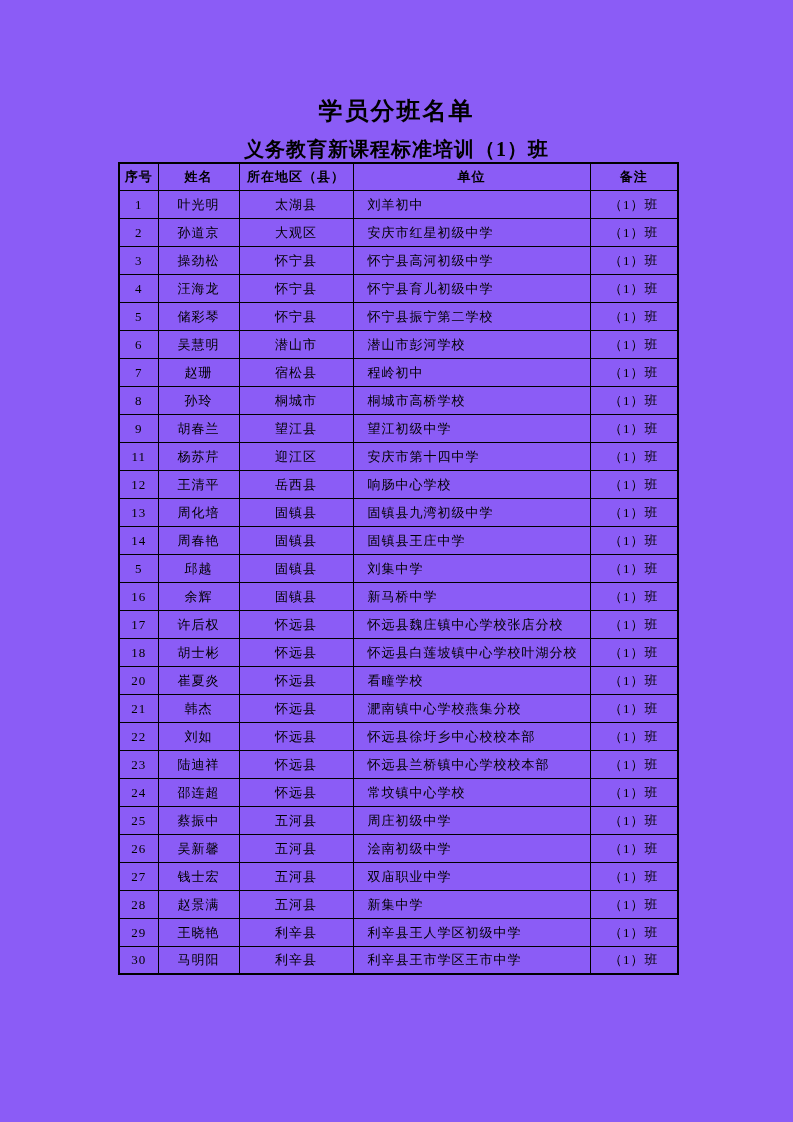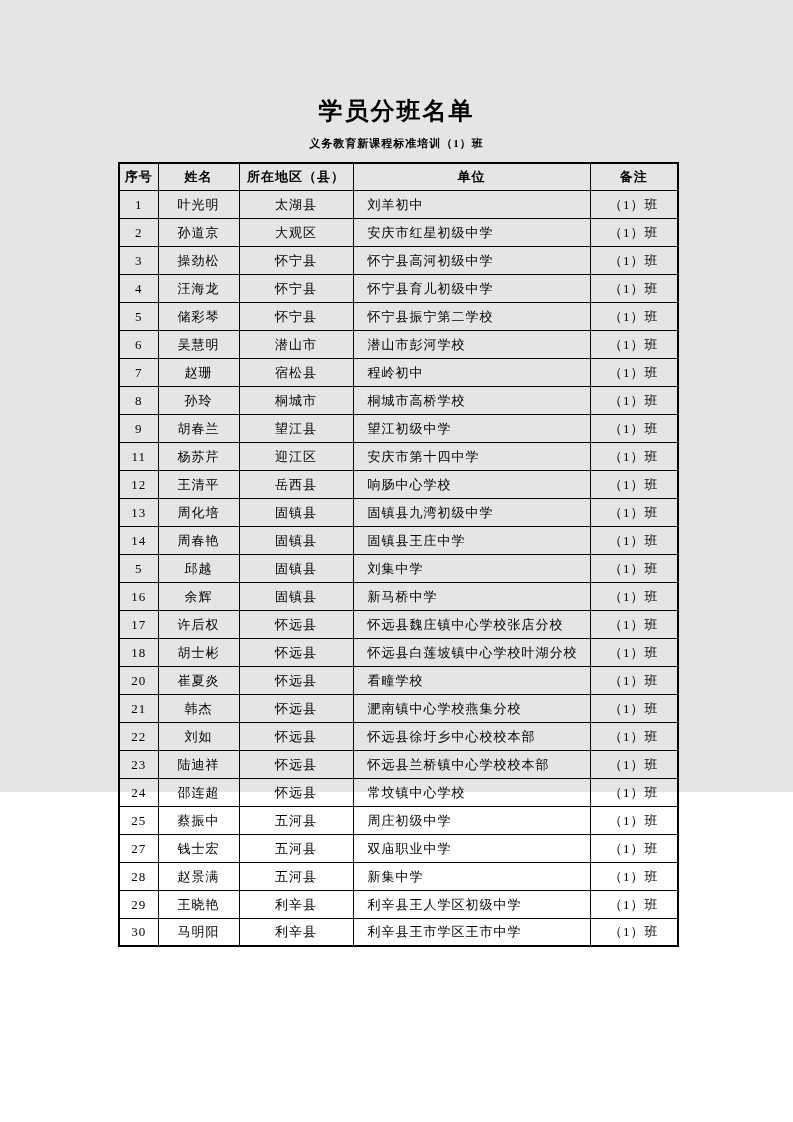--- a/index.html
+++ b/index.html
@@ -11,41 +11,41 @@
     width: 793px;
     height: 1122px;
     font-family: "Liberation Serif", "DejaVu Serif", serif;
     color: #000000;
     position: relative;
     overflow: hidden;
   }
   .page {
     position: relative;
     width: 793px;
-    height: 792px;
-    background: #e5e5e5;
+    height: 1122px;
+    background: #8b5cf6;
   }
   .doc-title {
     position: absolute;
     top: 95px;
     left: 0;
     width: 100%;
     text-align: center;
     font-size: 24px;
     font-weight: bold;
     letter-spacing: 2px;
     margin: 0;
   }
   .doc-subtitle {
     position: absolute;
     top: 136px;
     left: 0;
     width: 100%;
     text-align: center;
-    font-size: 11px;
+    font-size: 20px;
     font-weight: bold;
     letter-spacing: 1px;
     margin: 0;
   }
   table.roster {
     position: absolute;
     top: 162px;
     left: 118px;
     width: 559px;
     border-collapse: collapse;
@@ -259,20 +259,27 @@
           <td class="col-remark">（1）班</td>
         </tr>
         <tr>
           <td class="col-no">25</td>
           <td class="col-name">蔡振中</td>
           <td class="col-region">五河县</td>
           <td class="col-unit">周庄初级中学</td>
           <td class="col-remark">（1）班</td>
         </tr>
         <tr>
+          <td class="col-no">26</td>
+          <td class="col-name">吴新馨</td>
+          <td class="col-region">五河县</td>
+          <td class="col-unit">浍南初级中学</td>
+          <td class="col-remark">（1）班</td>
+        </tr>
+        <tr>
           <td class="col-no">27</td>
           <td class="col-name">钱士宏</td>
           <td class="col-region">五河县</td>
           <td class="col-unit">双庙职业中学</td>
           <td class="col-remark">（1）班</td>
         </tr>
         <tr>
           <td class="col-no">28</td>
           <td class="col-name">赵景满</td>
           <td class="col-region">五河县</td>

